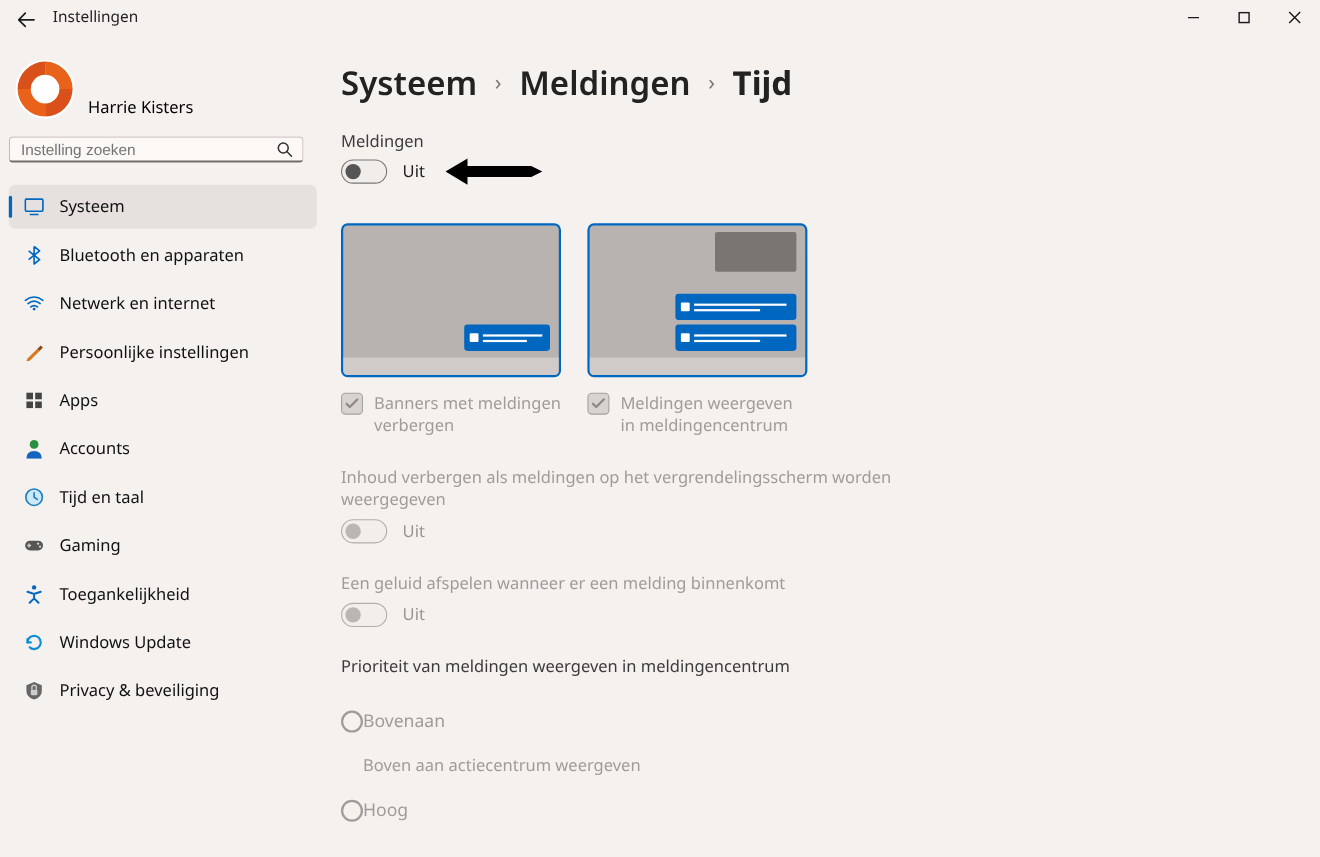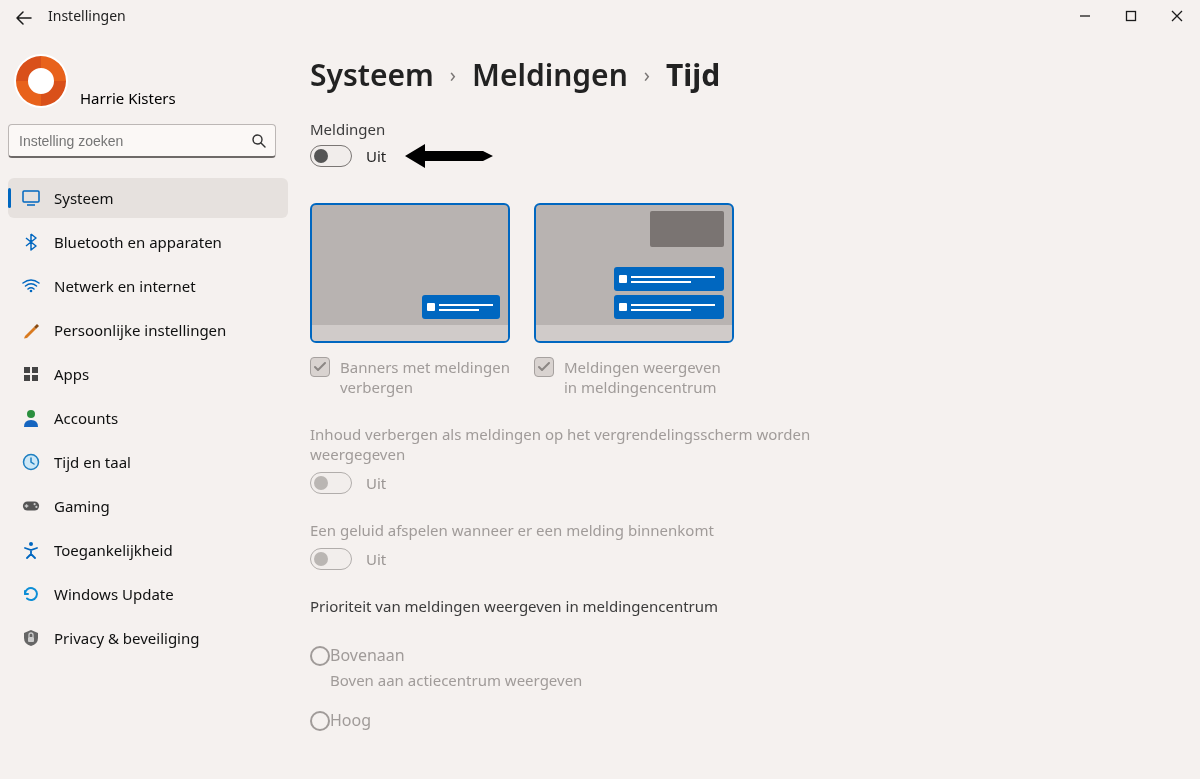--- a/index.html
+++ b/index.html
@@ -12,21 +12,21 @@
   .titlebar .title { position: absolute; left: 48px; top: 6px; font-size: 14px; color: #222; }
   .titlebar .ctrls { position: absolute; right: 0; top: 0; display: flex; }
   .titlebar .ctrls div { width: 46px; height: 32px; display: flex; align-items: center; justify-content: center; cursor: pointer; }
 
   
   .sidebar { position: absolute; left: 8px; top: 46px; width: 280px; bottom: 0; }
   .user { display: flex; align-items: flex-end; gap: 12px; padding: 8px 6px 16px 6px; }
   .avatar { width: 54px; height: 54px; }
   .user-name { font-size: 15px; color: #000; }
 
-  .search { display: flex; align-items: center; width: 268px; height: 34px; background: #fbf8f6; border: 1px solid #bcb7b5; border-bottom: 2px solid #6e6a68; border-radius: 4px; padding: 0 8px 0 10px; margin-bottom: 20px; }
+  .search { display: flex; align-items: center; width: 268px; height: 24px; background: #fbf8f6; border: 1px solid #bcb7b5; border-bottom: 2px solid #6e6a68; border-radius: 4px; padding: 0 8px 0 10px; margin-bottom: 20px; }
   .search input { flex: 1; border: none; outline: none; font-size: 14px; background: transparent; color: #555; }
   .search-icon { width: 16px; height: 16px; }
 
   .nav { display: flex; flex-direction: column; gap: 4px; }
   .nav-item { display: flex; align-items: center; gap: 14px; height: 40px; padding: 0 14px; border-radius: 6px; cursor: pointer; color: #0f1010; font-size: 15px; }
   .nav-item.active { background: #e6e1de; position: relative; }
   .nav-item.active::before { content: ""; position: absolute; left: 0; top: 10px; bottom: 10px; width: 3px; background: #0067c0; border-radius: 2px; }
   .nav-item .nicon { width: 18px; height: 18px; display: flex; align-items: center; justify-content: center; }
 
   
@@ -63,21 +63,21 @@
   .pcheck .lbl { font-size: 15px; color: #a09b99; line-height: 1.35; }
 
   .sub-option { margin-top: 26px; }
   .sub-option .desc { font-size: 15px; color: #a09b99; margin-bottom: 8px; max-width: 560px; line-height: 1.35; }
 
   .priority { margin-top: 26px; }
   .priority .ptitle { font-size: 15px; color: #3b3b3b; margin-bottom: 28px; }
   .radio-item { display: flex; align-items: flex-start; margin-bottom: 18px; }
   .radio-item .rb { width: 20px; height: 20px; border: 2px solid #a09b99; border-radius: 50%; flex-shrink: 0; margin-top: 2px; }
   .radio-item .rlbl { font-size: 16px; color: #a09b99; }
-  .radio-item .rdesc { font-size: 15px; color: #a09b99; margin-top: 4px; line-height: 1.35; }
+  .radio-item .rdesc { font-size: 15px; color: #a09b99; margin-top: 20px; line-height: 1.35; }
   .radio-item .rcol { display: flex; flex-direction: column; }
 </style>
 </head>
 <body>
 
 <div class="titlebar">
   <div class="back">
     <svg viewBox="0 0 16 16" width="16" height="16">
         <path d="M7 2 L1 8 L7 14 M1 8 H15" stroke="#1b1b1b" stroke-width="1.5" fill="none" stroke-linecap="round" stroke-linejoin="round"></path>
       </svg>

